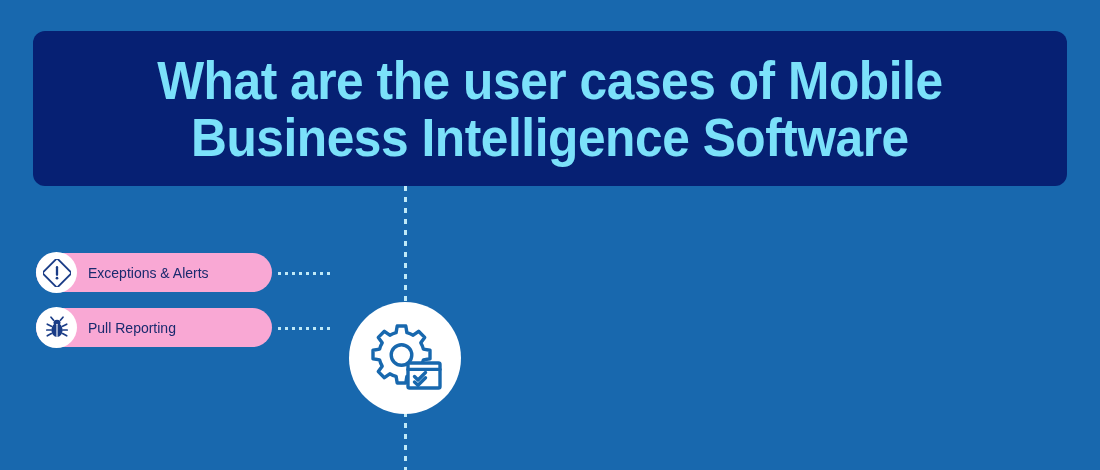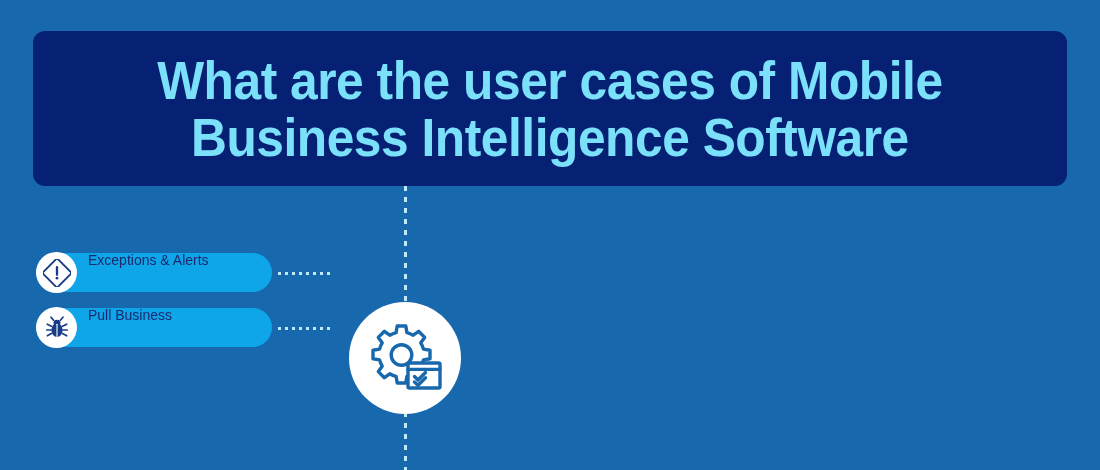--- a/index.html
+++ b/index.html
@@ -86,23 +86,24 @@
 
   
   .node {
     position: absolute;
     height: 39px;
   }
   .node-pill {
     position: absolute;
     top: 0;
     height: 39px;
-    background: #0ea5e9;
+    background: #f9a8d4;
     border-radius: 19.5px;
     display: flex;
+    align-items: center;
     box-sizing: border-box;
   }
   .node-label {
     color: #1A2A6E;
     font-size: 14px;
     font-family: "Liberation Sans", sans-serif;
     font-weight: normal;
     white-space: nowrap;
     line-height: 1;
   }
@@ -213,21 +214,21 @@
           <line x1="14" y1="8.2" x2="14" y2="15.8" stroke-linecap="round" stroke-width="2.3"></line>
           <circle cx="14" cy="19.2" r="1.35" fill="#1A3C86" stroke="none"></circle>
         </svg>
       </span>
     </div>
     <div class="connector"></div>
   </div>
 
   <div class="node node-left node-pull">
     <div class="node-pill">
-      <span class="node-label">Pull Business</span>
+      <span class="node-label">Pull Reporting</span>
     </div>
     <div class="node-icon">
       <span>
         <svg width="26" height="26" viewBox="0 0 26 26" fill="none" stroke="#1A3C86" stroke-width="1.7" stroke-linecap="round">
 
           <path d="M9.6 5.2 L7.0 2.2"></path>
           <path d="M16.4 5.2 L19.0 2.2"></path>
 
           <ellipse cx="13" cy="7.6" rx="3.5" ry="2.9" fill="#1A3C86" stroke="none"></ellipse>
 

